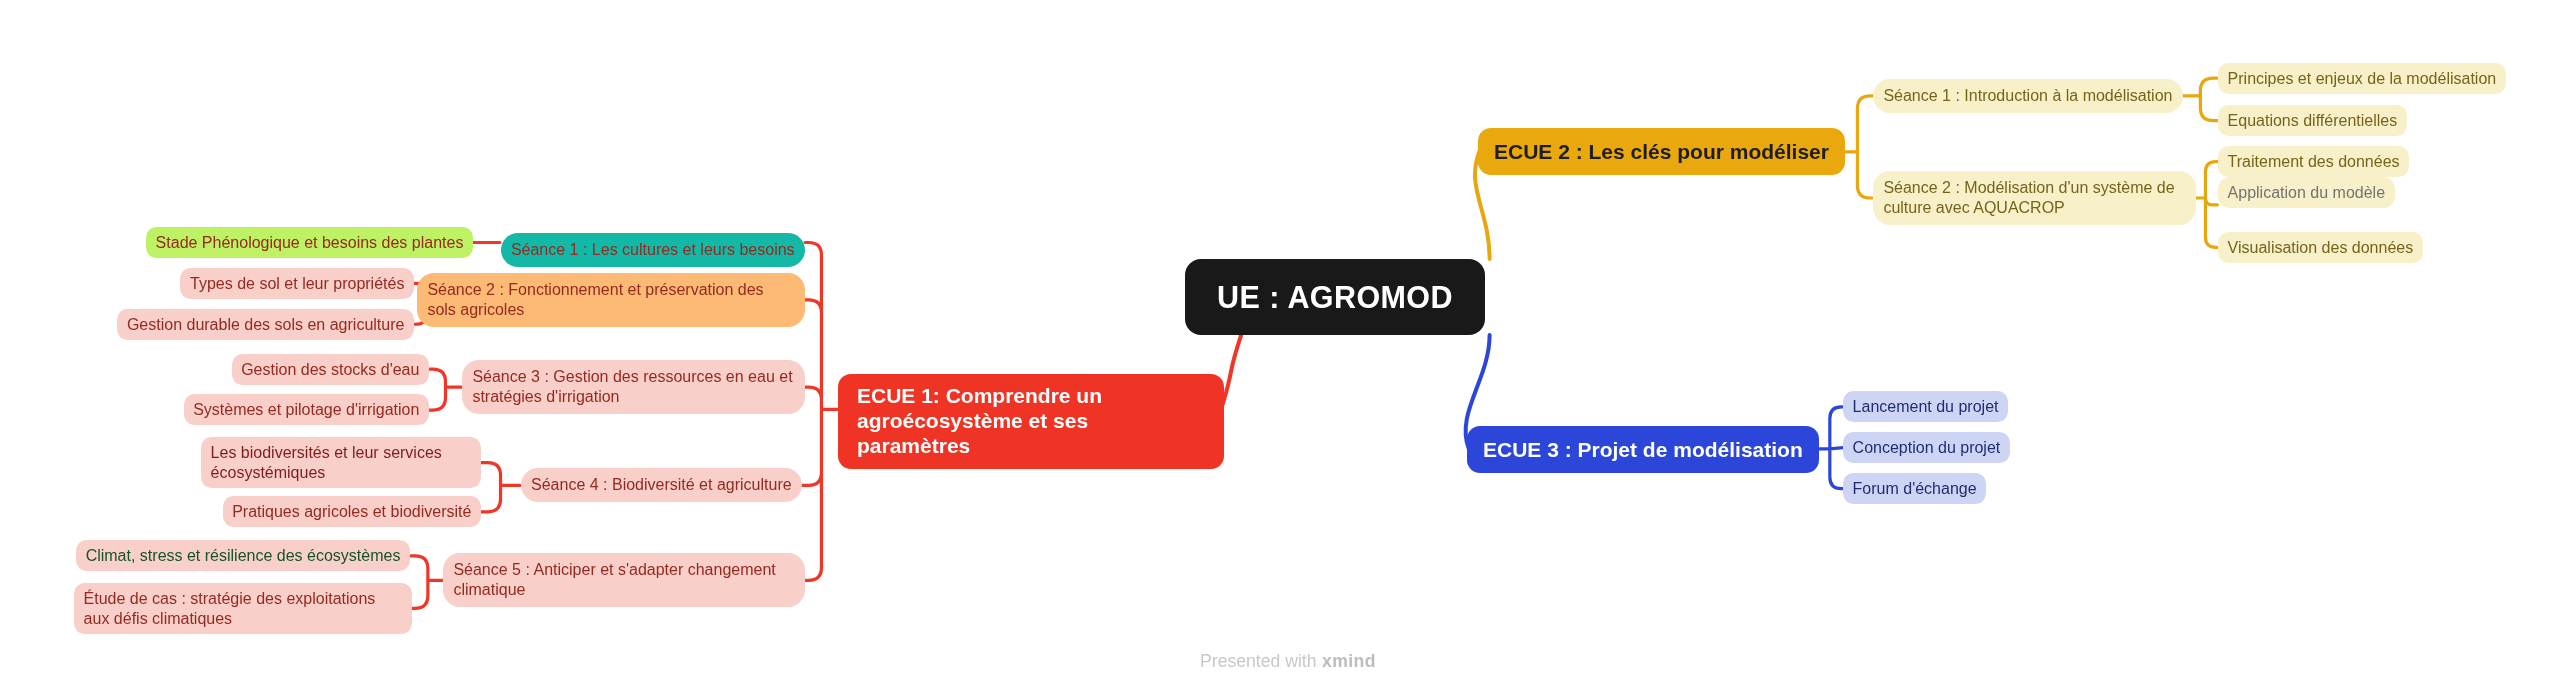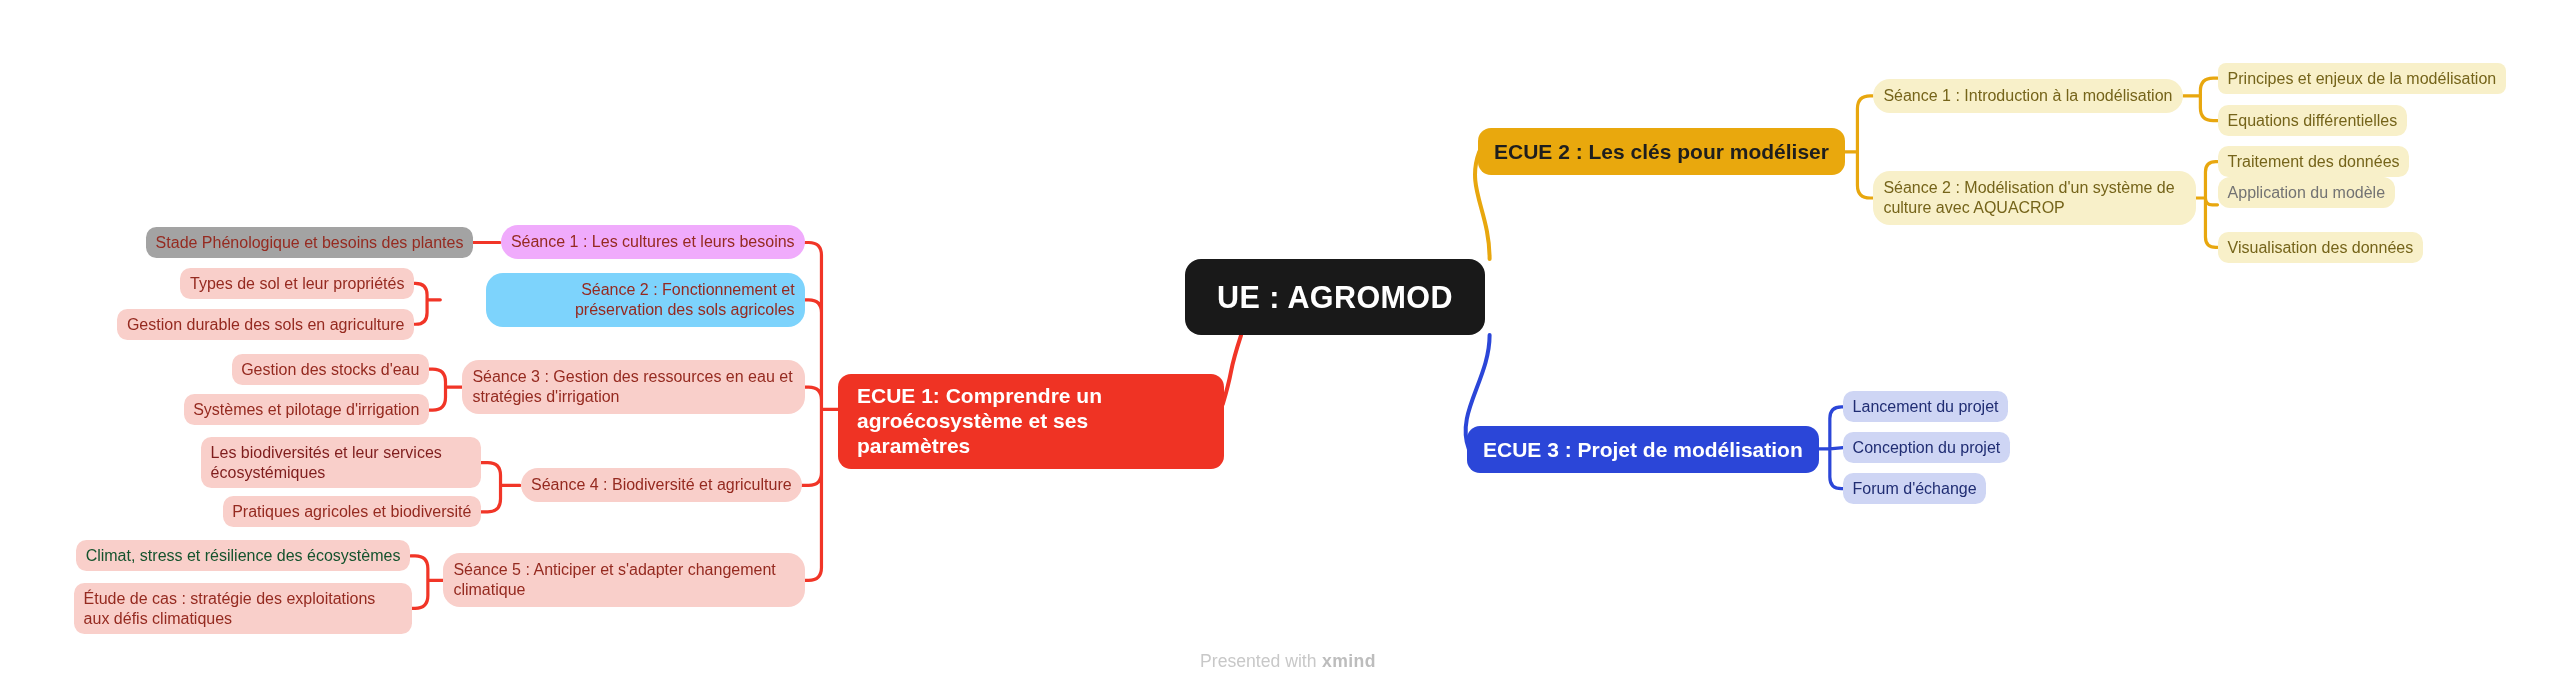--- a/index.html
+++ b/index.html
@@ -39,42 +39,42 @@
       <path d="M 549 374 L 532.5 374 M 532.5 374 L 532.5 368 Q 532.5 353.5 518 353.5 L 516 353.5 M 532.5 374 L 532.5 390 Q 532.5 404.5 518 404.5 L 516 404.5" fill="none" stroke="#F13527" stroke-width="4" stroke-linecap="round"></path>
       <path d="M 576 483 L 555.5 483 M 555.5 483 L 555.5 476.5 Q 555.5 460.5 539.5 460.5 L 535 460.5 M 555.5 483 L 555.5 495.5 Q 555.5 511.5 539.5 511.5 L 535 511.5" fill="none" stroke="#F13527" stroke-width="4" stroke-linecap="round"></path>
       <path d="M 648.265625 605.5 L 624.1328125 605.5 M 624.1328125 605.5 L 624.1328125 593 Q 624.1328125 577 608.1328125 577 L 600 577 M 624.1328125 605.5 L 624.1328125 622.5 Q 624.1328125 638.5 608.1328125 638.5 L 600 638.5" fill="none" stroke="#F13527" stroke-width="4" stroke-linecap="round"></path>
       <path d="M 553 724 L 533.5 724 M 533.5 724 L 533.5 709.5 Q 533.5 693.5 517.5 693.5 L 512 693.5 M 533.5 724 L 533.5 743 Q 533.5 759 517.5 759 L 514 759" fill="none" stroke="#F13527" stroke-width="4" stroke-linecap="round"></path>
     </svg>
 
   <div id="root" class="node root" style="left: 1185px; top: 259px; background: rgb(25, 25, 25); color: rgb(255, 255, 255);">UE : AGROMOD</div>
 
   <div id="b1" class="node main wrap" style="left: 838px; top: 374px; width: 386px; background: rgb(239, 51, 36); color: rgb(255, 255, 255);">ECUE 1: Comprendre un agroécosystème et ses paramètres</div>
 
-  <div id="b1s1" class="node sub" style="right: 1771px; top: 225px; background: #f0abfc; color: rgb(149, 42, 32);">Séance 1 : Les cultures et leurs besoins</div>
-  <div id="b1s2" class="node sub wrap" style="right: 1771px; top: 273px; width: 319px; background: #7dd3fc; color: rgb(149, 42, 32); text-align: right;">Séance 2 : Fonctionnement et préservation des sols agricoles</div>
+  <div id="b1s1" class="node sub" style="right: 1771px; top: 233px; background: #14b8a6; color: rgb(149, 42, 32);">Séance 1 : Les cultures et leurs besoins</div>
+  <div id="b1s2" class="node sub wrap" style="right: 1771px; top: 273px; width: 388px; background: #fdba74; color: rgb(149, 42, 32);">Séance 2 : Fonctionnement et préservation des sols agricoles</div>
   <div id="b1s3" class="node sub wrap" style="right: 1771px; top: 360px; width: 343px; background: rgb(249, 207, 202); color: rgb(149, 42, 32);">Séance 3 : Gestion des ressources en eau et stratégies d'irrigation</div>
   <div id="b1s4" class="node sub" style="right: 1774px; top: 468px; background: rgb(249, 207, 202); color: rgb(149, 42, 32);">Séance 4 : Biodiversité et agriculture</div>
   <div id="b1s5" class="node sub wrap" style="right: 1771px; top: 553px; width: 362px; background: rgb(249, 207, 202); color: rgb(149, 42, 32);">Séance 5 : Anticiper et s'adapter changement climatique</div>
 
-  <div id="b1l1" class="node leaf" style="right: 2103px; top: 227px; background: #a3a3a3; color: rgb(149, 42, 32);">Stade Phénologique et besoins des plantes</div>
+  <div id="b1l1" class="node leaf" style="right: 2103px; top: 227px; background: #bef264; color: rgb(149, 42, 32);">Stade Phénologique et besoins des plantes</div>
   <div id="b1l2" class="node leaf" style="right: 2162px; top: 268px; background: rgb(249, 207, 202); color: rgb(149, 42, 32);">Types de sol et leur propriétés</div>
   <div id="b1l3" class="node leaf" style="right: 2162px; top: 309px; background: rgb(249, 207, 202); color: rgb(149, 42, 32); margin-left: 39px;">Gestion durable des sols en agriculture</div>
   <div id="b1l4" class="node leaf" style="right: 2147px; top: 354px; background: rgb(249, 207, 202); color: rgb(149, 42, 32);">Gestion des stocks d'eau</div>
   <div id="b1l5" class="node leaf" style="right: 2147px; top: 394px; background: rgb(249, 207, 202); color: rgb(149, 42, 32);">Systèmes et pilotage d'irrigation</div>
   <div id="b1l6" class="node leaf wrap" style="right: 2095px; top: 437px; width: 280px; background: rgb(249, 207, 202); color: #7f1d1d;">Les biodiversités et leur services écosystémiques</div>
   <div id="b1l7" class="node leaf" style="right: 2095px; top: 496px; background: rgb(249, 207, 202); color: rgb(149, 42, 32);">Pratiques agricoles et biodiversité</div>
   <div id="b1l8" class="node leaf" style="right: 2166px; top: 540px; background: rgb(249, 207, 202); color: #14532d;">Climat, stress et résilience des écosystèmes</div>
   <div id="b1l9" class="node leaf wrap" style="right: 2164px; top: 583px; width: 338px; background: rgb(249, 207, 202); color: rgb(149, 42, 32);">Étude de cas : stratégie des exploitations aux défis climatiques</div>
 
   <div id="b2" class="node main tall" style="left: 1478px; top: 128px; background: rgb(233, 168, 13); color: rgb(30, 30, 30);">ECUE 2 : Les clés pour modéliser</div>
 
   <div id="b2s1" class="node sub" style="left: 1873px; top: 79px; background: rgb(248, 240, 201); color: rgb(117, 100, 26);">Séance 1 : Introduction à la modélisation</div>
   <div id="b2s2" class="node sub wrap" style="left: 1873px; top: 171px; width: 323px; background: rgb(248, 240, 201); color: rgb(117, 100, 26);">Séance 2 : Modélisation d'un système de culture avec AQUACROP</div>
 
-  <div id="b2l1" class="node leaf" style="left: 2218px; top: 63px; background: rgb(248, 240, 201); color: rgb(117, 100, 26); border-radius: 8px;">Principes et enjeux de la modélisation</div>
+  <div id="b2l1" class="node leaf" style="left: 2218px; top: 63px; background: rgb(248, 240, 201); color: rgb(117, 100, 26);">Principes et enjeux de la modélisation</div>
   <div id="b2l2" class="node leaf" style="left: 2218px; top: 105px; background: rgb(248, 240, 201); color: rgb(117, 100, 26);">Equations différentielles</div>
   <div id="b2l3" class="node leaf" style="left: 2218px; top: 146px; background: rgb(248, 240, 201); color: rgb(117, 100, 26);">Traitement des données</div>
   <div id="b2l4" class="node leaf" style="left: 2218px; top: 177px; background: rgb(248, 240, 201); color: #737373; border-radius: 12px;">Application du modèle</div>
   <div id="b2l5" class="node leaf" style="left: 2218px; top: 232px; background: rgb(248, 240, 201); color: rgb(117, 100, 26);">Visualisation des données</div>
 
   <div id="b3" class="node main" style="left: 1467px; top: 426px; height: 47px; background: rgb(43, 70, 216); color: rgb(255, 255, 255);">ECUE 3 : Projet de modélisation</div>
 
   <div id="b3c1" class="node leaf" style="left: 1843px; top: 391px; background: rgb(206, 213, 244); color: rgb(32, 45, 115);">Lancement du projet</div>
   <div id="b3c2" class="node leaf" style="left: 1843px; top: 432px; background: rgb(206, 213, 244); color: rgb(32, 45, 115);">Conception du projet</div>
   <div id="b3c3" class="node leaf" style="left: 1843px; top: 473px; background: rgb(206, 213, 244); color: rgb(32, 45, 115);">Forum d'échange</div>

